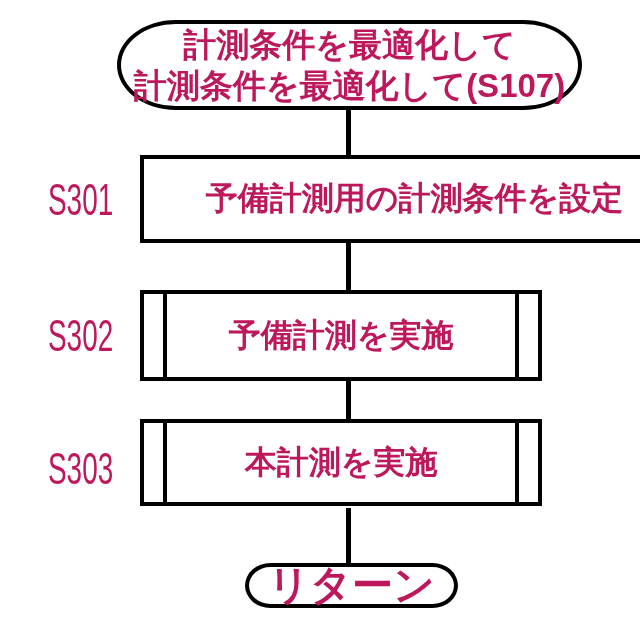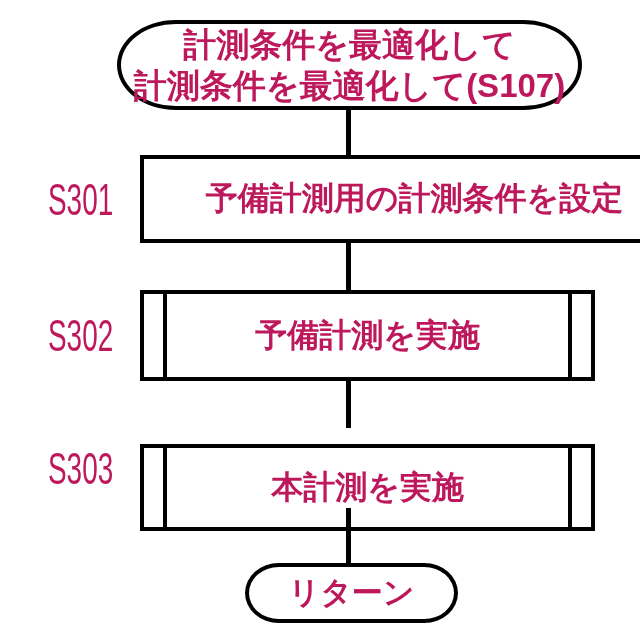--- a/index.html
+++ b/index.html
@@ -13,32 +13,32 @@
     display:flex;flex-direction:column;align-items:center;justify-content:center;
     text-align:center;
   }
   .terminator-start{
     left:117px;top:20px;width:465px;height:90px;
     border-radius:60px / 46px;
     font-size:33px;line-height:41px;font-weight:600;letter-spacing:0px;
     white-space:nowrap;
   }
   .process{left:140px;top:155px;width:549px;height:88px;font-size:32px;font-weight:600;white-space:nowrap;}
-  .subroutine{left:140px;width:455px;font-size:32px;font-weight:600;white-space:nowrap;}
+  .subroutine{left:140px;width:402px;font-size:32px;font-weight:600;white-space:nowrap;}
   .subroutine.s302{top:290px;height:91px;}
-  .subroutine.s303{top:444px;height:87px;}
+  .subroutine.s303{top:419px;height:87px;}
   .sidebar{
     position:absolute;top:0;bottom:0;width:4px;background:#000;
   }
   .sidebar.left{left:19px;}
   .sidebar.right{right:19px;}
   .terminator-end{
-    left:245px;top:563px;width:213px;height:60px;
+    left:245px;top:563px;width:213px;height:45px;
     border-radius:35px / 31px;
-    font-size:31px;font-weight:600;white-space:nowrap;
+    font-size:41px;font-weight:600;white-space:nowrap;
   }
   .connector{position:absolute;width:5px;background:#000;left:346px;}
   .c1{top:106px;height:52px;}
   .c2{top:239px;height:54px;}
   .c3{top:377px;height:51px;}
   .c4{top:508px;height:58px;}
   .step-label{
     position:absolute;left:48px;font-size:45px;line-height:44px;font-weight:400;
     transform:scaleX(0.62);transform-origin:left center;white-space:nowrap;
   }

